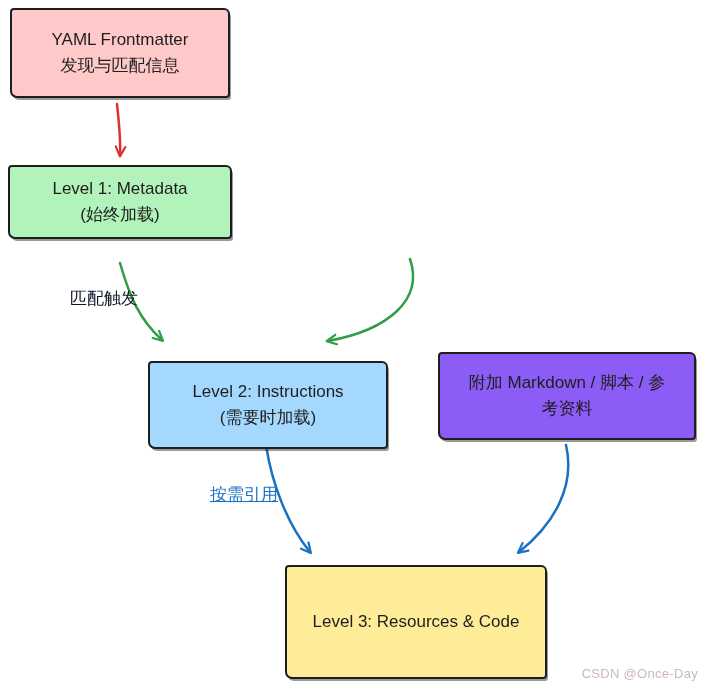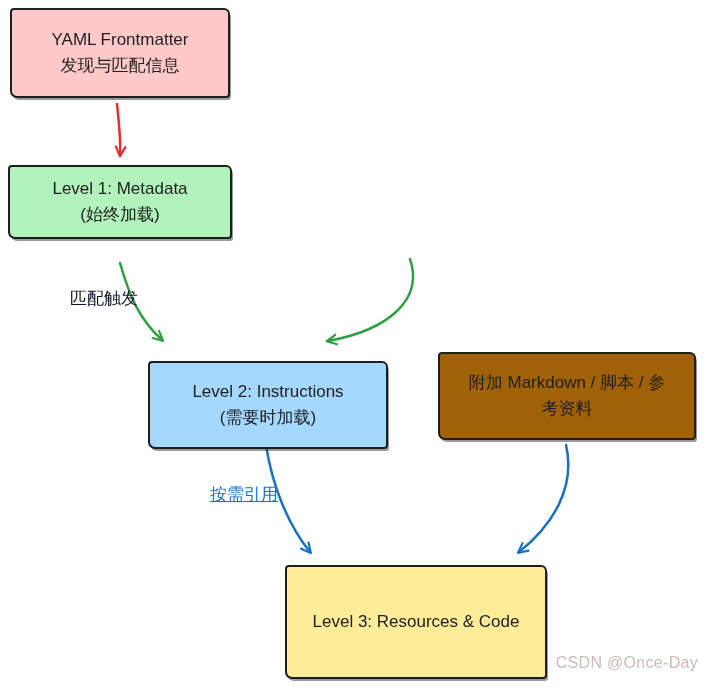--- a/index.html
+++ b/index.html
@@ -40,22 +40,22 @@
   }
   .node .line { display: block; }
   .edge-label {
     position: absolute;
     font-size: 17px;
     white-space: nowrap;
   }
   .watermark {
     position: absolute;
     right: 10px;
-    bottom: 23px;
-    font-size: 16px;
+    bottom: 14px;
+    font-size: 13px;
     letter-spacing: 0.3px;
   }
 </style>
 </head>
 <body>
 
 <div class="canvas">
 
   <svg class="arrows" width="708" height="695" viewBox="0 0 708 695" xmlns="http://www.w3.org/2000/svg">
     <defs>
@@ -90,21 +90,21 @@
     <span class="line">Level 1: Metadata</span>
     <span class="line">(始终加载)</span>
   </div>
 
 
   <div class="node" style="left: 148px; top: 352px; width: 240px; height: 88px; background-color: rgb(165, 216, 255); border-color: rgb(30, 30, 30); margin-top: 9px;">
     <span class="line">Level 2: Instructions</span>
     <span class="line">(需要时加载)</span>
   </div>
 
-  <div class="node" style="left: 438px; top: 352px; width: 258px; height: 88px; background-color: #a16207; border-color: rgb(30, 30, 30);">
+  <div class="node" style="left: 438px; top: 352px; width: 258px; height: 88px; background-color: #8b5cf6; border-color: rgb(30, 30, 30);">
     <span class="line">附加 Markdown / 脚本 / 参</span>
     <span class="line">考资料</span>
   </div>
 
   <div class="node" style="left: 285px; top: 565px; width: 262px; height: 114px; background-color: rgb(255, 236, 153); border-color: rgb(30, 30, 30);">
     <span class="line">Level 3: Resources &amp; Code</span>
   </div>
 
   <div class="edge-label" style="left: 70px; top: 287px; color: #0f172a;">匹配触发</div>
 

